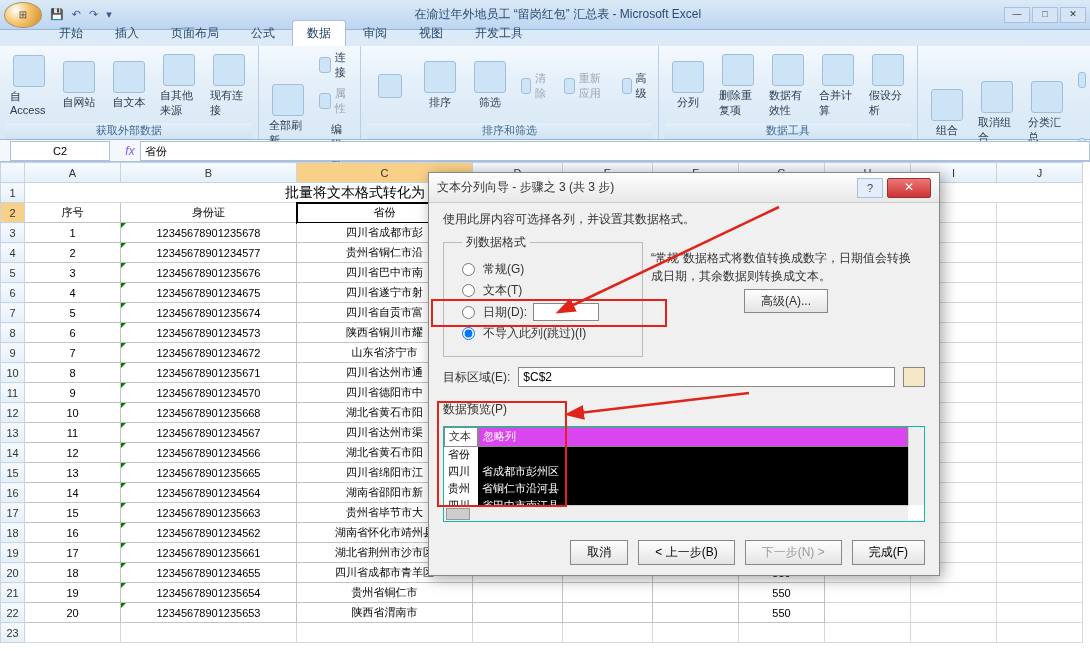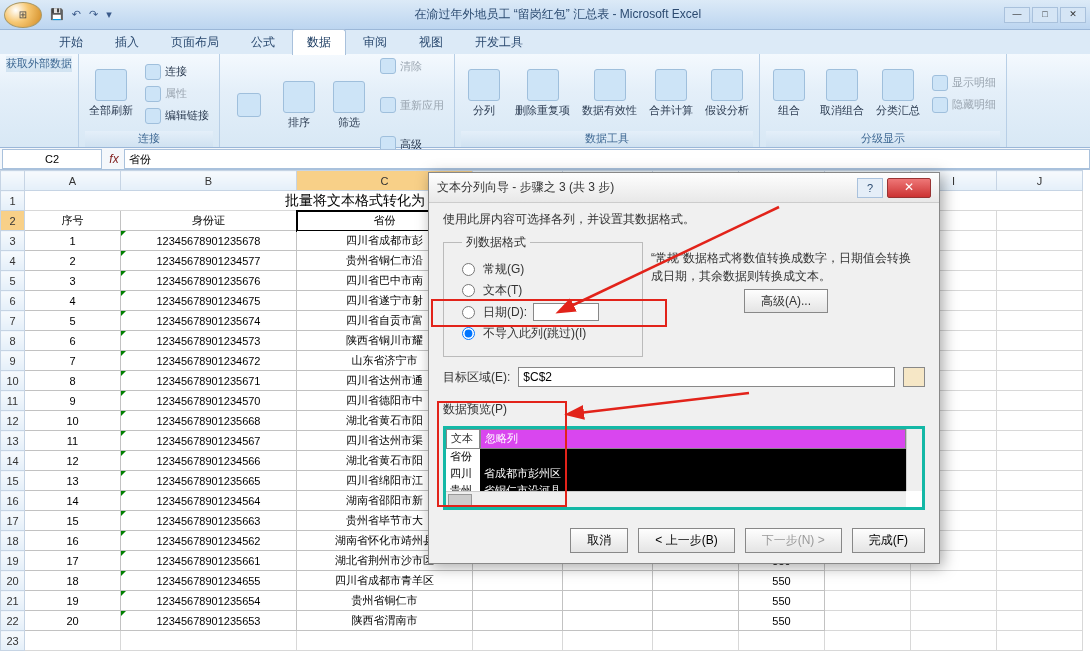--- a/index.html
+++ b/index.html
@@ -4,35 +4,35 @@
 <style>
 *{box-sizing:border-box;margin:0;padding:0;font-family:"Microsoft YaHei","SimSun",Arial,sans-serif}
 body{background:#fff;font-size:12px;overflow:hidden;width:1090px;height:651px;position:relative}
 .titlebar{height:30px;background:linear-gradient(#dceaf7,#bcd5f0);display:flex;align-items:center;padding:0 4px;border-bottom:1px solid #9bb7d8}
 .office-btn{width:38px;height:26px;background:radial-gradient(circle at 30% 30%,#fff,#f7c873 40%,#d08820);border-radius:50%;border:1px solid #a96;display:flex;align-items:center;justify-content:center;font-size:10px;color:#444}
 .qat{display:flex;gap:8px;margin-left:8px;align-items:center}
 .qat span{font-size:11px;color:#3a5a8a}
 .title-text{flex:1;text-align:center;font-size:12px;color:#2b4a70}
 .winbtns{display:flex;gap:2px}
 .winbtns div{width:26px;height:16px;background:#d5e5f5;border:1px solid #a9c1dc;font-size:9px;text-align:center;line-height:13px;color:#333}
-.ribbon-tabs{height:24px;background:#dceaf7;display:flex;align-items:center;padding-left:44px;gap:2px}
+.ribbon-tabs{height:16px;background:#dceaf7;display:flex;align-items:flex-end;padding-left:44px;gap:2px}
 .ribbon-tab{padding:4px 14px;font-size:12px;color:#2b4a70;border:1px solid transparent;border-bottom:none;cursor:pointer}
 .ribbon-tab.active{background:#fff;border-color:#a9c1dc;border-radius:3px 3px 0 0;color:#1a3a60}
 .ribbon{height:94px;background:linear-gradient(#f4f9fe,#e4eff9 40%,#d8e8f5);border-bottom:1px solid #9bb7d8;display:flex}
 .rgroup{border-right:1px solid #b8cfe6;padding:2px 6px 0;display:flex;flex-direction:column;height:100%}
 .rgroup-body{flex:1;display:flex;align-items:center;gap:4px}
 .rgroup-label{height:16px;text-align:center;font-size:11px;color:#3e6893;background:linear-gradient(#e4eff9,#d0e2f1)}
 .rbtn{display:flex;flex-direction:column;align-items:center;gap:2px;padding:2px 4px;cursor:pointer;font-size:11px;color:#2a3a50;min-width:46px}
 .rbtn .ico{width:32px;height:32px;background:#cde4f7;border:1px solid #9fbfdc;border-radius:3px}
 .rbtn.sm{min-width:0;flex-direction:row;gap:4px}
 .rbtn.sm .ico{width:16px;height:16px}
 .rbtn.disabled{color:#9aa5b0}
 .formula-bar{height:22px;display:flex;align-items:center;border-bottom:1px solid #a9c1dc;background:#f4f7fb}
-.name-box{width:100px;height:20px;border:1px solid #a9c1dc;background:#fff;text-align:center;font-size:11px;line-height:18px;margin:0 2px}
-.fx{width:20px;text-align:center;font-style:italic;color:#7f1d1d}
+.name-box{width:100px;height:20px;border:1px solid #a9c1dc;background:#fff;text-align:center;font-size:11px;line-height:18px;margin:0 10px}
+.fx{width:20px;text-align:center;font-style:italic;color:#8b5cf6}
 .formula-input{flex:1;height:20px;border:1px solid #a9c1dc;background:#fff;padding:0 4px;font-size:11px;line-height:18px}
 .sheet{position:relative;height:calc(651px - 30px - 24px - 94px - 22px);overflow:hidden;background:#fff}
 table{border-collapse:collapse;table-layout:fixed}
 .colhdr th,.rowhdr{background:linear-gradient(#f7fafd,#e4eff9);border:1px solid #c6d4e4;font-weight:normal;color:#333;font-size:11px;height:20px}
 .colhdr th{text-align:center}
 .colhdr th.sel{background:#f8d088}
 .rowhdr{width:24px;text-align:center}
 .rowhdr.sel{background:#f8d088}
 td{border:1px solid #c2c2c2;height:18px;font-size:11px;padding:0 4px;text-align:center;color:#000;position:relative;background:#fff}
 td.greentri::before{content:"";position:absolute;left:0;top:0;border-left:5px solid #008000;border-bottom:5px solid transparent}
@@ -48,21 +48,21 @@
 .fieldset{border:1px solid #bbb;padding:6px 18px 10px;margin-top:6px;position:relative}
 .fieldset legend{font-size:12px;padding:0 4px}
 .radio-row{display:flex;align-items:center;gap:6px;margin:4px 0;font-size:12px}
 .radio-row input{margin-right:2px}
 .date-combo{width:66px;height:18px;border:1px solid #888;background:#fff;display:inline-block}
 .right-info{position:absolute;right:18px;top:46px;width:270px;font-size:12px;color:#333;line-height:1.5}
 .adv-btn{display:inline-block;padding:2px 16px;border:1px solid #888;background:linear-gradient(#fefefe,#e4e4e4);margin-top:4px}
 .dest-row{display:flex;align-items:center;gap:8px;margin-top:10px}
 .dest-row input{flex:1;height:20px;border:1px solid #888;padding:0 4px;font-size:12px}
 .dest-row .pick{width:22px;height:20px;border:1px solid #888;background:#f6e7c6}
-.preview{margin-top:8px;height:84px;border:3px solid #14b8a6;background:#fff;overflow:hidden;position:relative}
+.preview{margin-top:8px;height:96px;border:1px solid #14b8a6;background:#fff;overflow:hidden;position:relative}
 .preview-inner{position:absolute;left:0;top:0;right:16px;bottom:16px;overflow:hidden}
 .pv-hdr{display:flex;height:20px}
 .pv-hdr div{border:1px solid #888;padding:1px 4px;font-size:11px;background:#fff}
 .pv-hdr div:first-child{width:34px}
 .pv-hdr div:last-child{flex:1;background:#d946ef;color:#fff}
 .pv-row{display:flex;height:17px}
 .pv-row div{font-size:11px;padding:0 4px;white-space:nowrap}
 .pv-row div:first-child{width:34px;color:#000}
 .pv-row div:last-child{flex:1;background:#000;color:#fff}
 .pv-scroll-v{position:absolute;right:0;top:0;bottom:16px;width:16px;background:#efefef;border-left:1px solid #ccc}
@@ -99,20 +99,42 @@
   <div class="ribbon-tab">页面布局</div>
   <div class="ribbon-tab">公式</div>
   <div class="ribbon-tab active">数据</div>
   <div class="ribbon-tab">审阅</div>
   <div class="ribbon-tab">视图</div>
   <div class="ribbon-tab">开发工具</div>
 </div>
 
 <div class="ribbon">
   <div class="rgroup">
+    <div class="rgroup-body">
+      <div class="rbtn">
+          <div class="ico"></div>
+          <span>自 Access</span>
+        </div>
+      <div class="rbtn">
+          <div class="ico"></div>
+          <span>自网站</span>
+        </div>
+      <div class="rbtn">
+          <div class="ico"></div>
+          <span>自文本</span>
+        </div>
+      <div class="rbtn">
+          <div class="ico"></div>
+          <span>自其他来源</span>
+        </div>
+      <div class="rbtn">
+          <div class="ico"></div>
+          <span>现有连接</span>
+        </div>
+    </div>
     <div class="rgroup-label">获取外部数据</div>
   </div>
   <div class="rgroup">
     <div class="rgroup-body">
       <div class="rbtn">
           <div class="ico"></div>
           <span>全部刷新</span>
         </div>
       <div style="display:flex;flex-direction:column;gap:2px">
         <div class="rbtn sm">
@@ -137,21 +159,21 @@
           <div class="ico" style="width:24px;height:24px"></div>
         </div>
       <div class="rbtn">
           <div class="ico"></div>
           <span>排序</span>
         </div>
       <div class="rbtn">
           <div class="ico"></div>
           <span>筛选</span>
         </div>
-      <div style="display:flex;flex-direction:column;gap:19px">
+      <div style="display:flex;flex-direction:row;gap:9px">
         <div class="rbtn sm disabled">
             <div class="ico"></div>
             <span>清除</span>
           </div>
         <div class="rbtn sm disabled">
             <div class="ico"></div>
             <span>重新应用</span>
           </div>
         <div class="rbtn sm">
             <div class="ico"></div>

